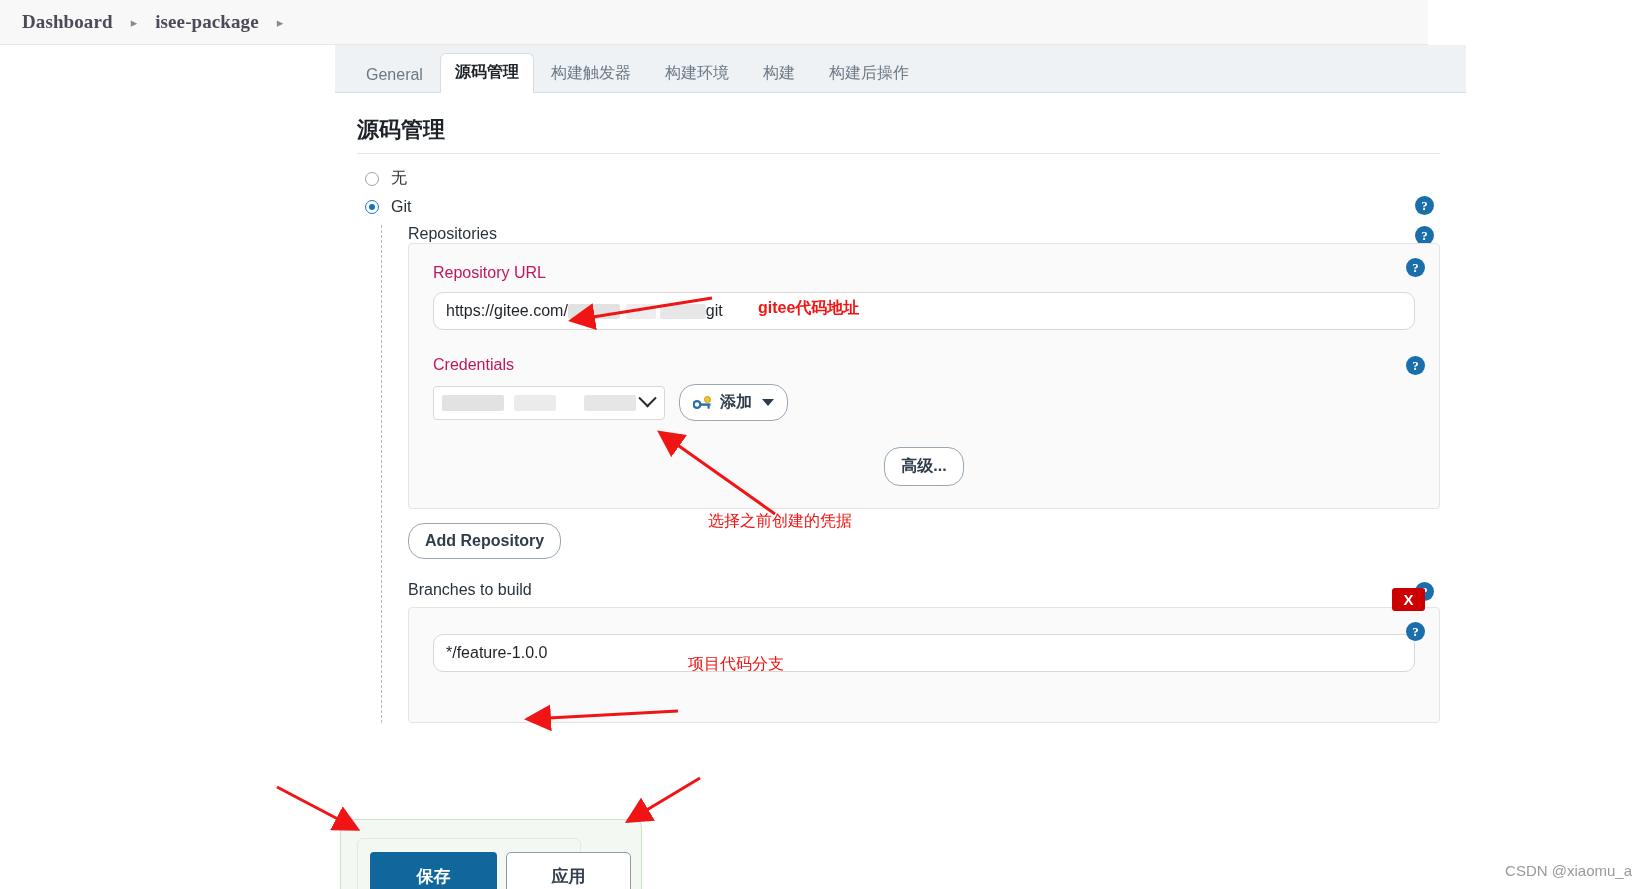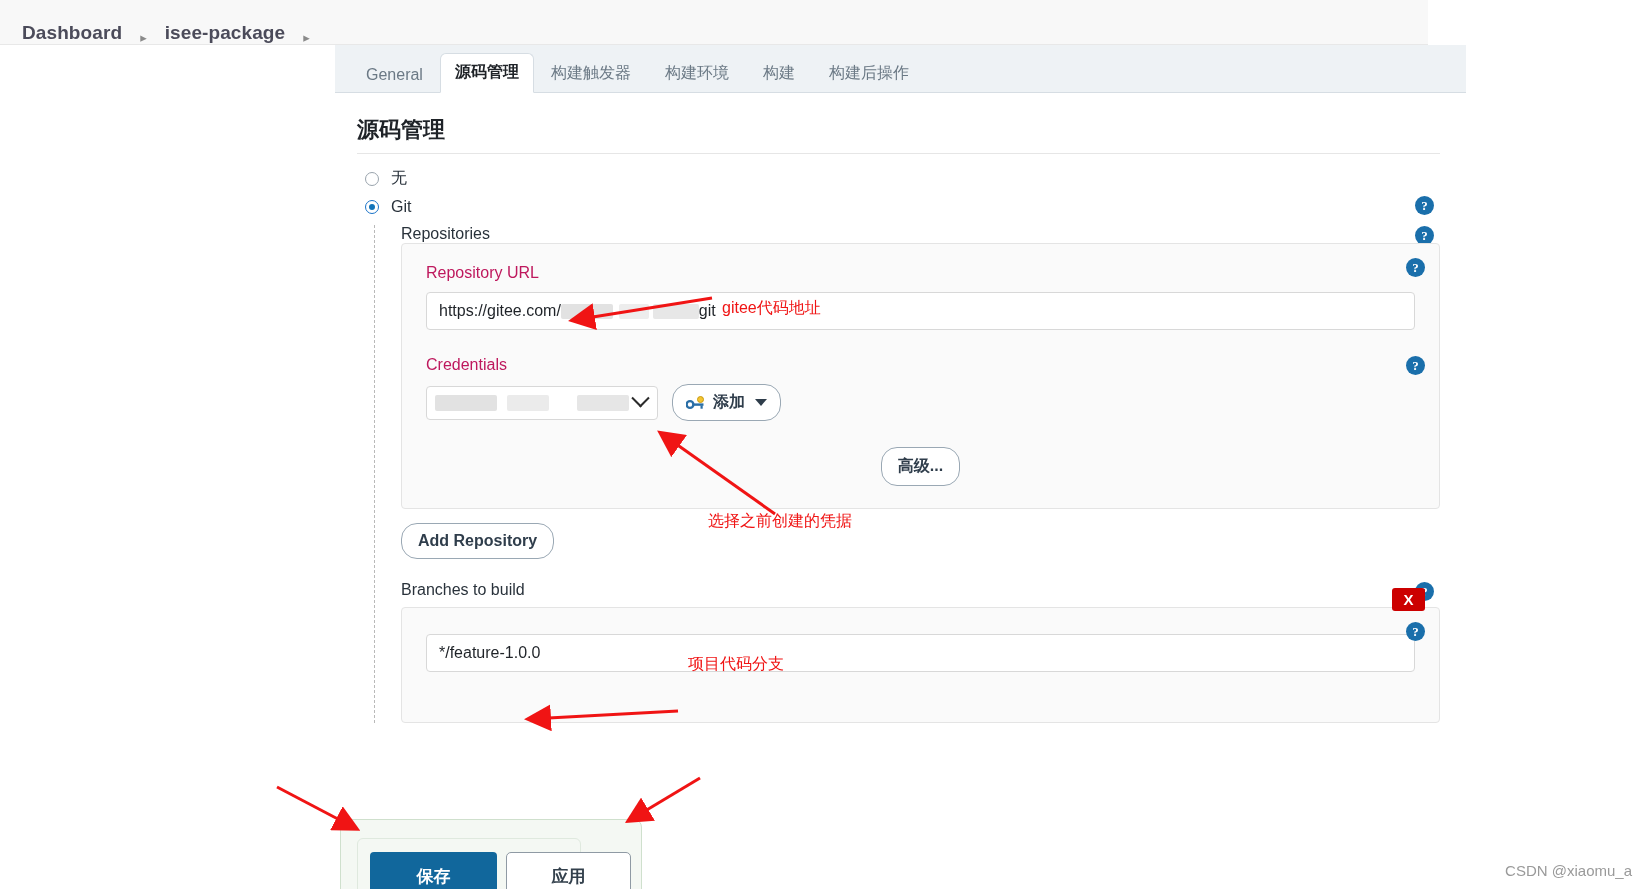--- a/index.html
+++ b/index.html
@@ -19,23 +19,24 @@
 
   
   .breadcrumb-bar {
     position: absolute;
     left: 0; top: 0;
     width: 1428px;
     height: 45px;
     background: #f8f8f8;
     border-bottom: 1px solid #e8e8e8;
     display: flex;
-    align-items: flex-end;
+    align-items: center;
     padding-left: 22px;
     box-sizing: border-box;
+    font-family: Liberation Serif, serif;
   }
   .crumb {
     font-size: 19px;
     font-weight: bold;
     color: #4b4b5a;
     letter-spacing: .1px;
   }
   .crumb-sep {
     color: #8a8a8a;
     font-size: 13px;
@@ -147,21 +148,21 @@
     text-align: center;
     display: inline-block;
     cursor: pointer;
     font-family: "Liberation Serif", serif;
   }
   .help-abs { position: absolute; }
 
   
   .git-group {
     position: relative;
-    margin-left: 17px;
+    margin-left: 24px;
     padding-left: 26px;
     border-left: 1px dashed #b9b9b9;
   }
   .group-label {
     font-size: 16px;
     color: #29323b;
     margin: 8px 0 10px 0;
   }
 
   .card {
@@ -175,21 +176,21 @@
   .field-label {
     font-size: 16px;
     color: #be185d;
     margin-bottom: 10px;
     display: block;
   }
   .text-input {
     width: 100%;
     height: 38px;
     border: 1px solid #d8d8d8;
-    border-radius: 4px;
+    border-radius: 10px;
     background: #ffffff;
     box-sizing: border-box;
     padding: 0 12px;
     font-size: 16px;
     color: #1f2328;
     font-family: "Liberation Sans", sans-serif;
     line-height: 36px;
     white-space: nowrap;
     overflow: hidden;
   }
@@ -458,18 +459,18 @@
     <line x1="712" y1="298" x2="574" y2="320" stroke="#f01414" stroke-width="3" marker-end="url(#ah)"></line>
 
     <line x1="775" y1="514" x2="662" y2="434" stroke="#f01414" stroke-width="3" marker-end="url(#ah)"></line>
 
     <line x1="678" y1="711" x2="530" y2="719" stroke="#f01414" stroke-width="3" marker-end="url(#ah)"></line>
 
     <line x1="277" y1="787" x2="355" y2="828" stroke="#f01414" stroke-width="3" marker-end="url(#ah)"></line>
 
     <line x1="700" y1="778" x2="630" y2="820" stroke="#f01414" stroke-width="3" marker-end="url(#ah)"></line>
   </svg>
-  <span class="anno-text" style="left:722px; top:298px;">gitee代码地址</span>
+  <span class="anno-text" style="left:758px; top:298px;font-weight:bold;">gitee代码地址</span>
   <span class="anno-text" style="left:708px; top:511px;">选择之前创建的凭据</span>
   <span class="anno-text" style="left:688px; top:654px;">项目代码分支</span>
 </div>
 
 <div class="watermark">CSDN @xiaomu_a</div>
 
 </body></html>

